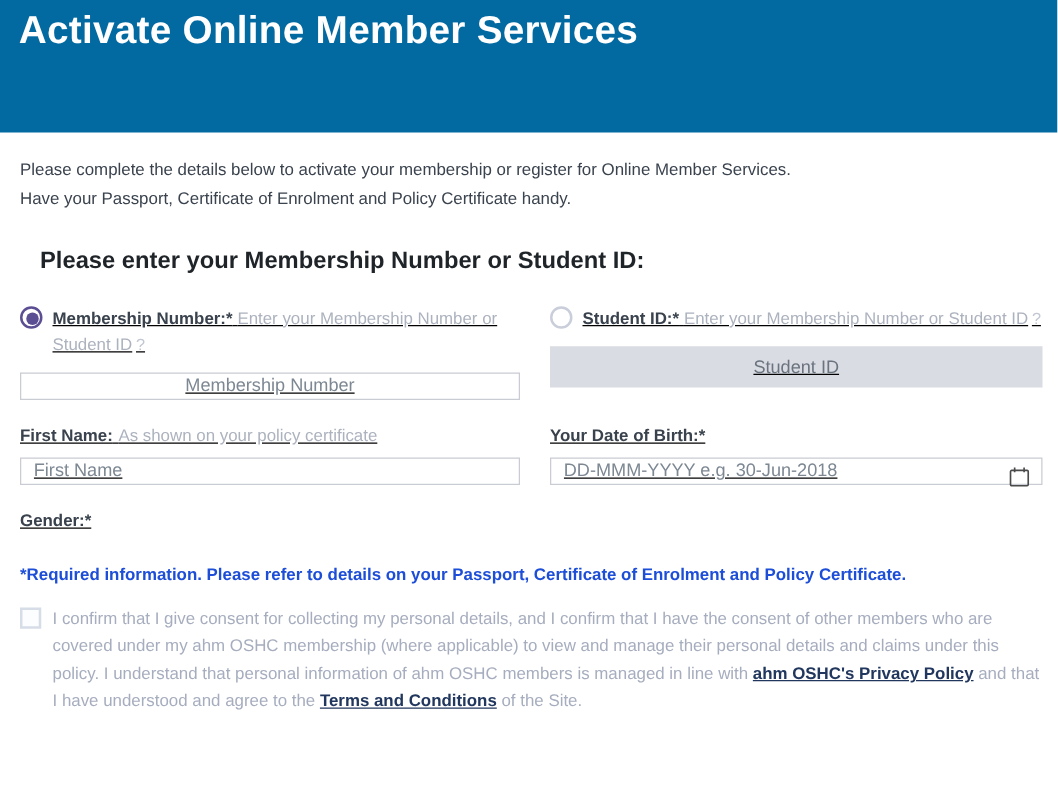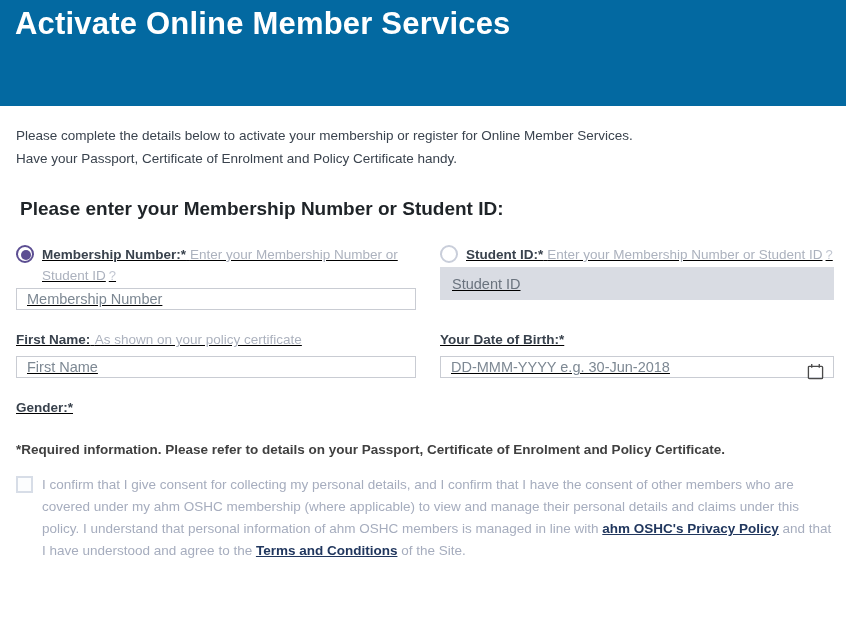--- a/index.html
+++ b/index.html
@@ -14,21 +14,21 @@
   .banner h1 {
     margin:0; padding:6px 0 0 15px;
     color:#ffffff; font-size:31px; font-weight:bold;
     letter-spacing:0.2px;
   }
   .content { padding:0 12px 0 16px; }
 
   .intro { margin-top:19px; font-size:13.5px; color:#3A434E; line-height:1.7; }
 
   .section-heading {
-    margin:27px 0 0 4px;
+    margin:27px 0 0 16px;
     font-size:19px; font-weight:bold; color:#1F2428;
   }
 
   .form-grid {
     display:grid;
     grid-template-columns:400px 1fr;
     column-gap:24px;
     row-gap:20px;
     margin-top:24px;
     align-items:start;
@@ -55,41 +55,41 @@
   .help-icon { color:#C2C7D2; font-size:13px; padding-left:3px; cursor:pointer; }
 
   .text-input {
     display:block; width:100%; height:22px;
     border:1px solid #C9CCD3; background:#fff;
     font-family:"Liberation Sans", sans-serif;
     font-size:14.5px; color:#444; padding:0 10px;
     outline:none;
   }
   .text-input::placeholder { color:#7D8893; opacity:1; }
-  .mt12 { margin-top:2px; }
+  .mt12 { margin-top:12px;text-align:center; }
   .mt8  { margin-top:8px; }
 
   .disabled-input {
     display:block; width:100%; height:33px;
     border:none; background:#D9DCE3;
     font-family:"Liberation Sans", sans-serif;
     font-size:14.5px; padding:0 12px;
   }
   .disabled-input::placeholder { color:#6A737E; opacity:1; }
 
   .dob-wrap { position:relative; }
   .dob-wrap .text-input { padding-right:38px; }
   .calendar-icon {
     position:absolute; right:10px; top:7px;
     width:17px; height:17px; cursor:pointer;
   }
 
   .required-note {
     margin-top:26px;
-    font-size:13.5px; font-weight:bold; color:#404040;
+    font-size:13.5px; font-weight:bold; color:#1d4ed8;
   }
 
   .consent-row { display:flex; margin-top:17px; }
   .checkbox {
     flex:0 0 auto;
     width:17px; height:17px;
     border:2px solid #D7DDE7; background:#FCFDFE;
     margin:2px 9px 0 0; cursor:pointer;
   }
   .consent-text {

